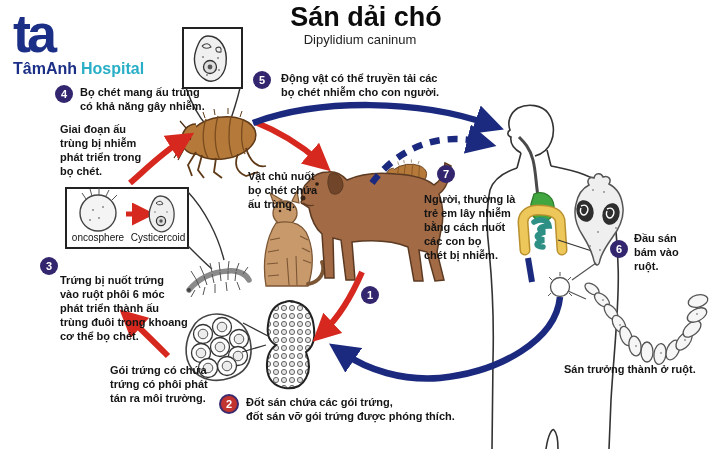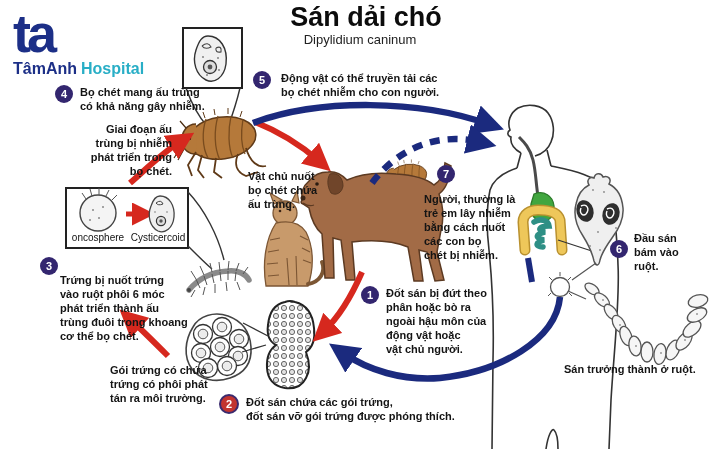--- a/index.html
+++ b/index.html
@@ -227,46 +227,41 @@
   <div id="subtitle">Dipylidium caninum</div>
 
   <div class="badge" style="left:361px;top:286px;">1</div>
   <div class="badge red" style="left:219px;top:394px;">2</div>
   <div class="badge" style="left:40px;top:257px;">3</div>
   <div class="badge" style="left:55px;top:85px;">4</div>
   <div class="badge" style="left:253px;top:71px;">5</div>
   <div class="badge" style="left:610px;top:240px;">6</div>
   <div class="badge" style="left:437px;top:165px;">7</div>
 
-  <div class="txt" style="left:386px;top:286px;width:130px;">Đốt sán bị đứt theo
-phân hoặc bò ra
-ngoài hậu môn của
-động vật hoặc
-vật chủ người.</div>
   <div class="txt" style="left:246px;top:395px;width:240px;">Đốt sán chứa các gói trứng,
 đốt sán vỡ gói trứng được phóng thích.</div>
   <div class="txt" style="left:60px;top:273px;width:150px;">Trứng bị nuốt trứng
 vào ruột phôi 6 móc
 phát triển thành ấu
 trùng đuôi trong khoang
 cơ thể bọ chét.</div>
   <div class="txt" style="left:80px;top:85px;width:140px;">Bọ chét mang ấu trùng
 có khả năng gây nhiễm.</div>
   <div class="txt" style="left:281px;top:71px;width:200px;">Động vật có thể truyền tải các
 bọ chét nhiễm cho con người.</div>
   <div class="txt" style="left:634px;top:231px;width:70px;">Đầu sán
 bám vào
 ruột.</div>
   <div class="txt" style="left:424px;top:192px;width:100px;">Người, thường là
 trẻ em lây nhiễm
 bằng cách nuốt
 các con bọ
 chét bị nhiễm.</div>
 
-  <div class="txt cap" style="left:60px;top:122px;width:112px;text-align:right;">Giai đoạn ấu
+  <div class="txt cap" style="left:60px;top:122px;width:112px;text-align:left;">Giai đoạn ấu
 trùng bị nhiễm
 phát triển trong
 bọ chét.</div>
   <div class="txt cap" style="left:75px;top:363px;width:115px;margin-left:35px;">Gói trứng có chứa
 trứng có phôi phát
 tán ra môi trường.</div>
   <div class="txt cap" style="left:236px;top:169px;width:95px;margin-left:12px;">Vật chủ nuốt
 bọ chét chứa
 ấu trùng.</div>
   <div class="txt cap" style="left:556px;top:362px;width:150px;margin-left:8px;">Sán trưởng thành ở ruột.</div>

